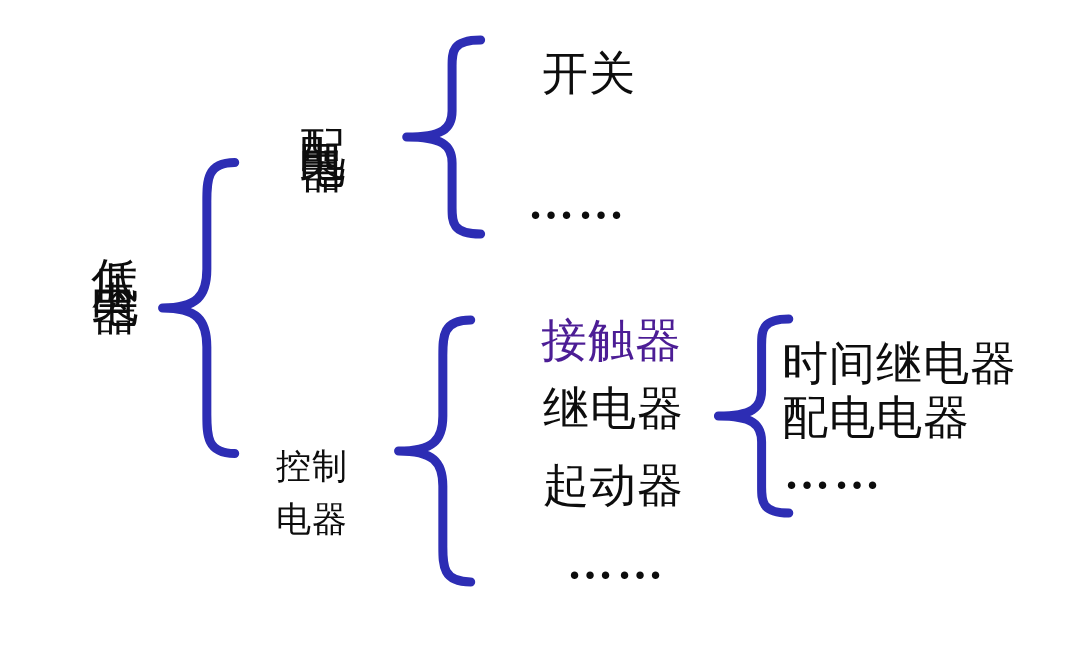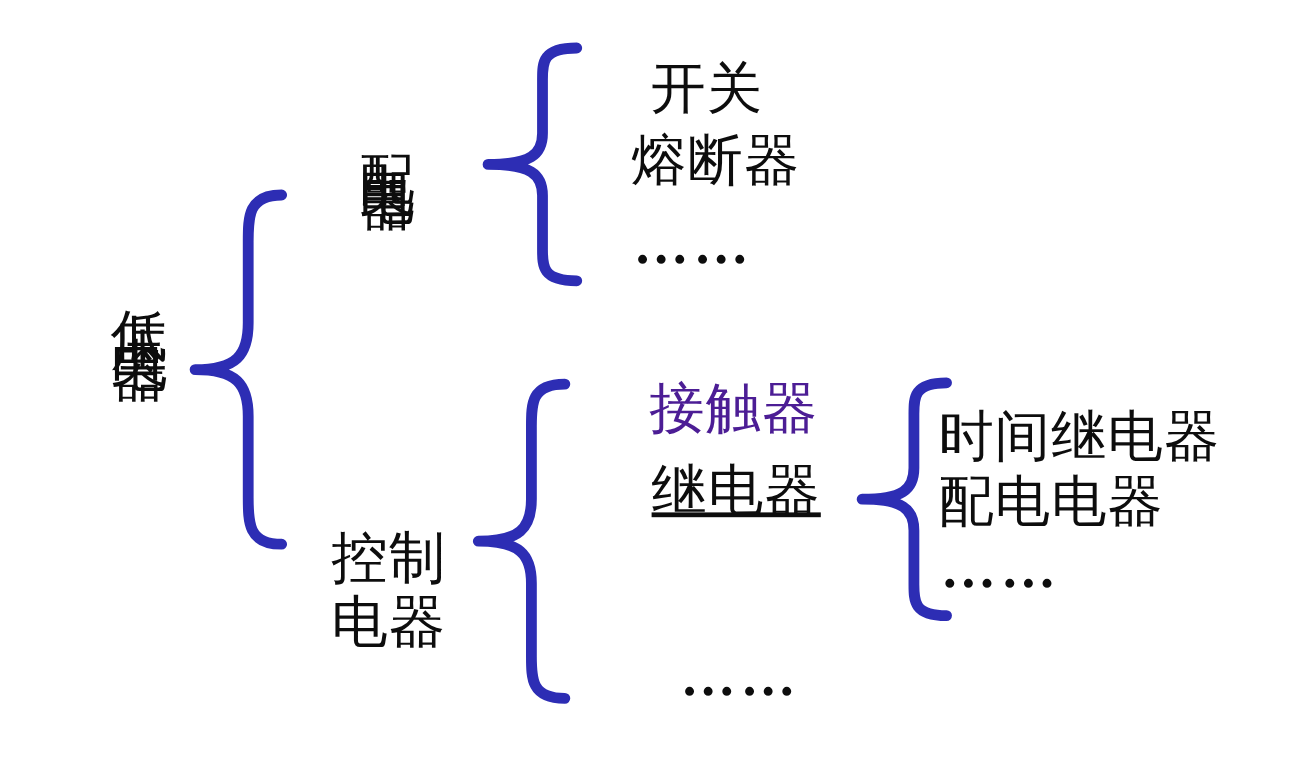--- a/index.html
+++ b/index.html
@@ -26,42 +26,42 @@
     line-height: 1.05;
     white-space: nowrap;
     letter-spacing: 1px;
   }
   .v-label {
     writing-mode: vertical-rl;
     text-orientation: upright;
   }
   .v-root   { left: 90px;  top: 221px; font-size: 47px; letter-spacing: 11px; }
   .v-dist   { left: 298px; top: 92px;  font-size: 46px; letter-spacing: 7px; }
-  .ctrl-label { left: 276px; top: 440px; font-size: 47px; line-height: 53px; }
+  .ctrl-label { left: 276px; top: 440px; font-size: 35px; line-height: 53px; }
   .dots {
     font-weight: bold;
     letter-spacing: 4px;
   }
   .brace {
     position: absolute;
     overflow: visible;
   }
   .brace path {
     fill: none;
     stroke-width: 9px;
     stroke-linecap: round;
     stroke-linejoin: round;
     vector-effect: non-scaling-stroke;
   }
   
   .it-switch   { left: 526px; top: 50px; margin-left: 16px;  }
   .it-fuse     { left: 526px; top: 110px; }
   .it-dots-a   { left: 528px; top: 180px; }
   .it-contact  { left: 541px; top: 317px; }
-  .it-relay    { left: 543px; top: 385px; text-decoration: underline; }
+  .it-relay    { left: 543px; top: 385px; }
   .it-starter  { left: 543px; top: 462px; }
   .it-dots-b   { left: 567px; top: 540px; }
   .it-timer    { left: 782px; top: 340px; }
   .it-thermal  { left: 782px; top: 394px; }
   .it-dots-c   { left: 784px; top: 450px; }
 </style>
 </head>
 <body style="background: rgb(255, 255, 255);">
 
 <div class="canvas">
@@ -72,34 +72,34 @@
     <path d="M 96 6 C 62 6 62 30 62 58 L 62 148 C 62 184 50 200 8 200 C 50 200 62 216 62 252 L 62 342 C 62 370 62 394 96 394" stroke="#2d2db4"></path>
   </svg>
 
   <div class="lbl v-label v-dist" style="color: rgb(13, 13, 13);">配电电器</div>
 
   <svg class="brace" style="left:400px; top:37px; width:84px; height:200px" viewBox="0 0 100 400" preserveAspectRatio="none">
     <path d="M 96 6 C 62 6 62 30 62 58 L 62 148 C 62 184 50 200 8 200 C 50 200 62 216 62 252 L 62 342 C 62 370 62 394 96 394" stroke="#2d2db4"></path>
   </svg>
 
   <div class="lbl it-switch" style="color: rgb(13, 13, 13);">开关</div>
-  <div class="lbl it-fuse" style="color: rgb(13, 13, 13);">熔断器</div>
   <div class="lbl dots it-dots-a" style="color: rgb(13, 13, 13);">……</div>
 
   <div class="lbl ctrl-label" style="color: rgb(13, 13, 13);">
     <div>控制</div>
     <div>电器</div>
   </div>
 
   <svg class="brace" style="left:392px; top:316px; width:82px; height:270px" viewBox="0 0 100 400" preserveAspectRatio="none">
     <path d="M 96 6 C 62 6 62 30 62 58 L 62 148 C 62 184 50 200 8 200 C 50 200 62 216 62 252 L 62 342 C 62 370 62 394 96 394" stroke="#2d2db4"></path>
   </svg>
 
   <div class="lbl it-contact" style="color: #4c1d95;">接触器</div>
   <div class="lbl it-relay" style="color: rgb(13, 13, 13);">继电器</div>
+  <div class="lbl it-starter" style="color: rgb(13, 13, 13);">起动器</div>
   <div class="lbl dots it-dots-b" style="color: rgb(13, 13, 13);">……</div>
 
   <svg class="brace" style="left:712px; top:316px; width:80px; height:200px" viewBox="0 0 100 400" preserveAspectRatio="none">
     <path d="M 96 6 C 62 6 62 30 62 58 L 62 148 C 62 184 50 200 8 200 C 50 200 62 216 62 252 L 62 342 C 62 370 62 394 96 394" stroke="#2d2db4"></path>
   </svg>
 
   <div class="lbl it-timer" style="color: rgb(13, 13, 13);">时间继电器</div>
   <div class="lbl it-thermal" style="color: rgb(13, 13, 13);">配电电器</div>
   <div class="lbl dots it-dots-c" style="color: rgb(13, 13, 13);">……</div>
 

